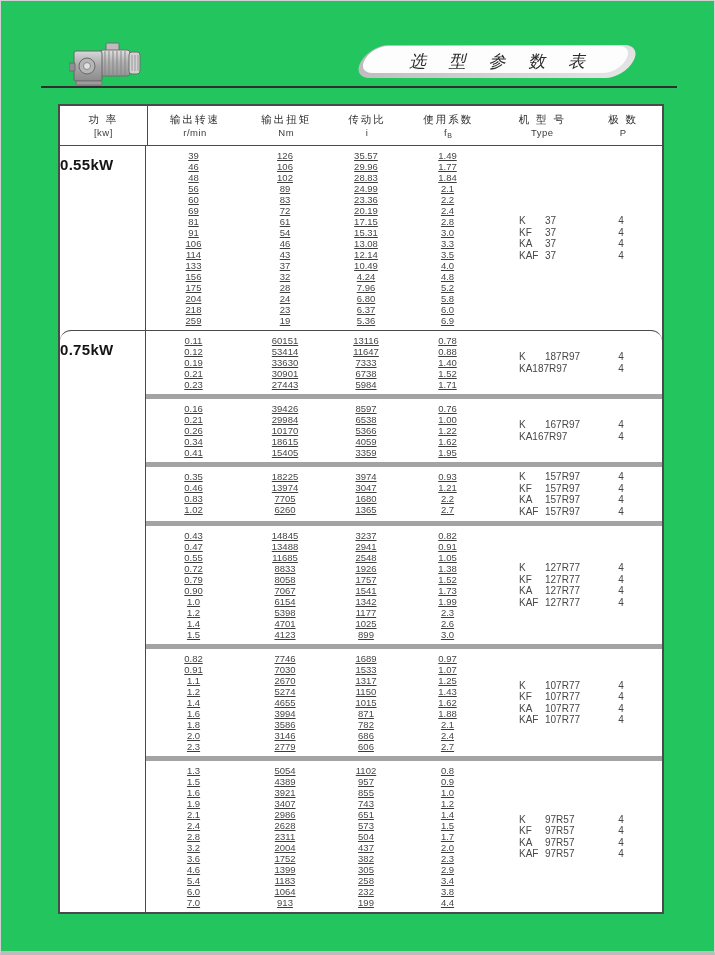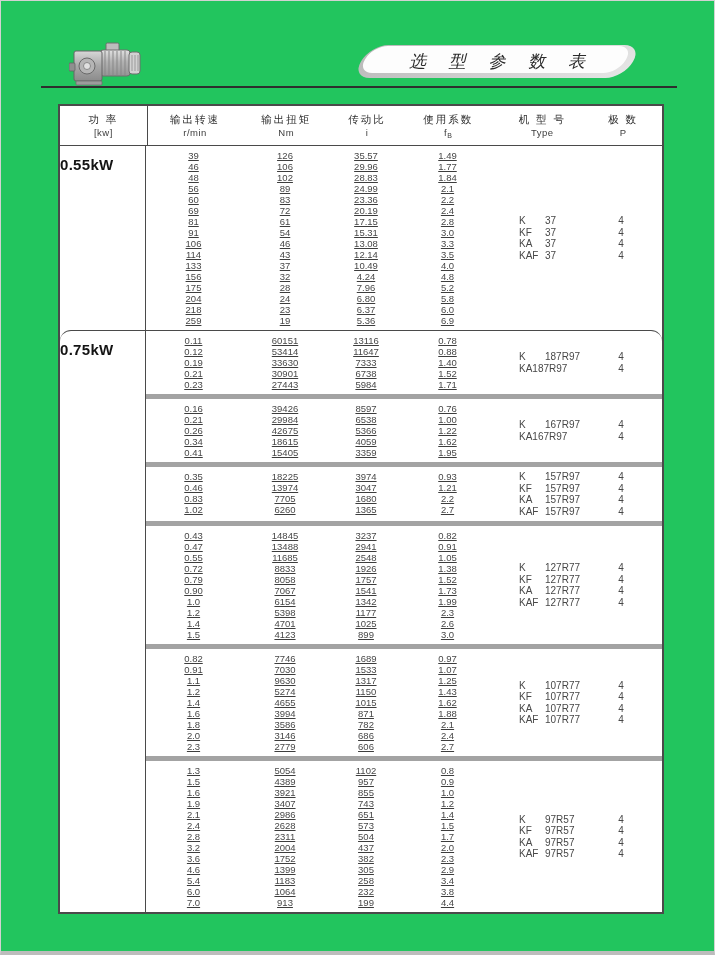--- a/index.html
+++ b/index.html
@@ -308,21 +308,21 @@
                   <span class="nc4">0.76</span>
                 </div>
                 <div class="num-row">
                   <span class="nc1">0.21</span>
                   <span class="nc2">29984</span>
                   <span class="nc3">6538</span>
                   <span class="nc4">1.00</span>
                 </div>
                 <div class="num-row">
                   <span class="nc1">0.26</span>
-                  <span class="nc2">42675</span>
+                  <span class="nc2">10170</span>
                   <span class="nc3">5366</span>
                   <span class="nc4">1.22</span>
                 </div>
                 <div class="num-row">
                   <span class="nc1">0.34</span>
                   <span class="nc2">18615</span>
                   <span class="nc3">4059</span>
                   <span class="nc4">1.62</span>
                 </div>
                 <div class="num-row">
@@ -480,21 +480,21 @@
                   <span class="nc4">0.97</span>
                 </div>
                 <div class="num-row">
                   <span class="nc1">0.91</span>
                   <span class="nc2">7030</span>
                   <span class="nc3">1533</span>
                   <span class="nc4">1.07</span>
                 </div>
                 <div class="num-row">
                   <span class="nc1">1.1</span>
-                  <span class="nc2">9630</span>
+                  <span class="nc2">2670</span>
                   <span class="nc3">1317</span>
                   <span class="nc4">1.25</span>
                 </div>
                 <div class="num-row">
                   <span class="nc1">1.2</span>
                   <span class="nc2">5274</span>
                   <span class="nc3">1150</span>
                   <span class="nc4">1.43</span>
                 </div>
                 <div class="num-row">

